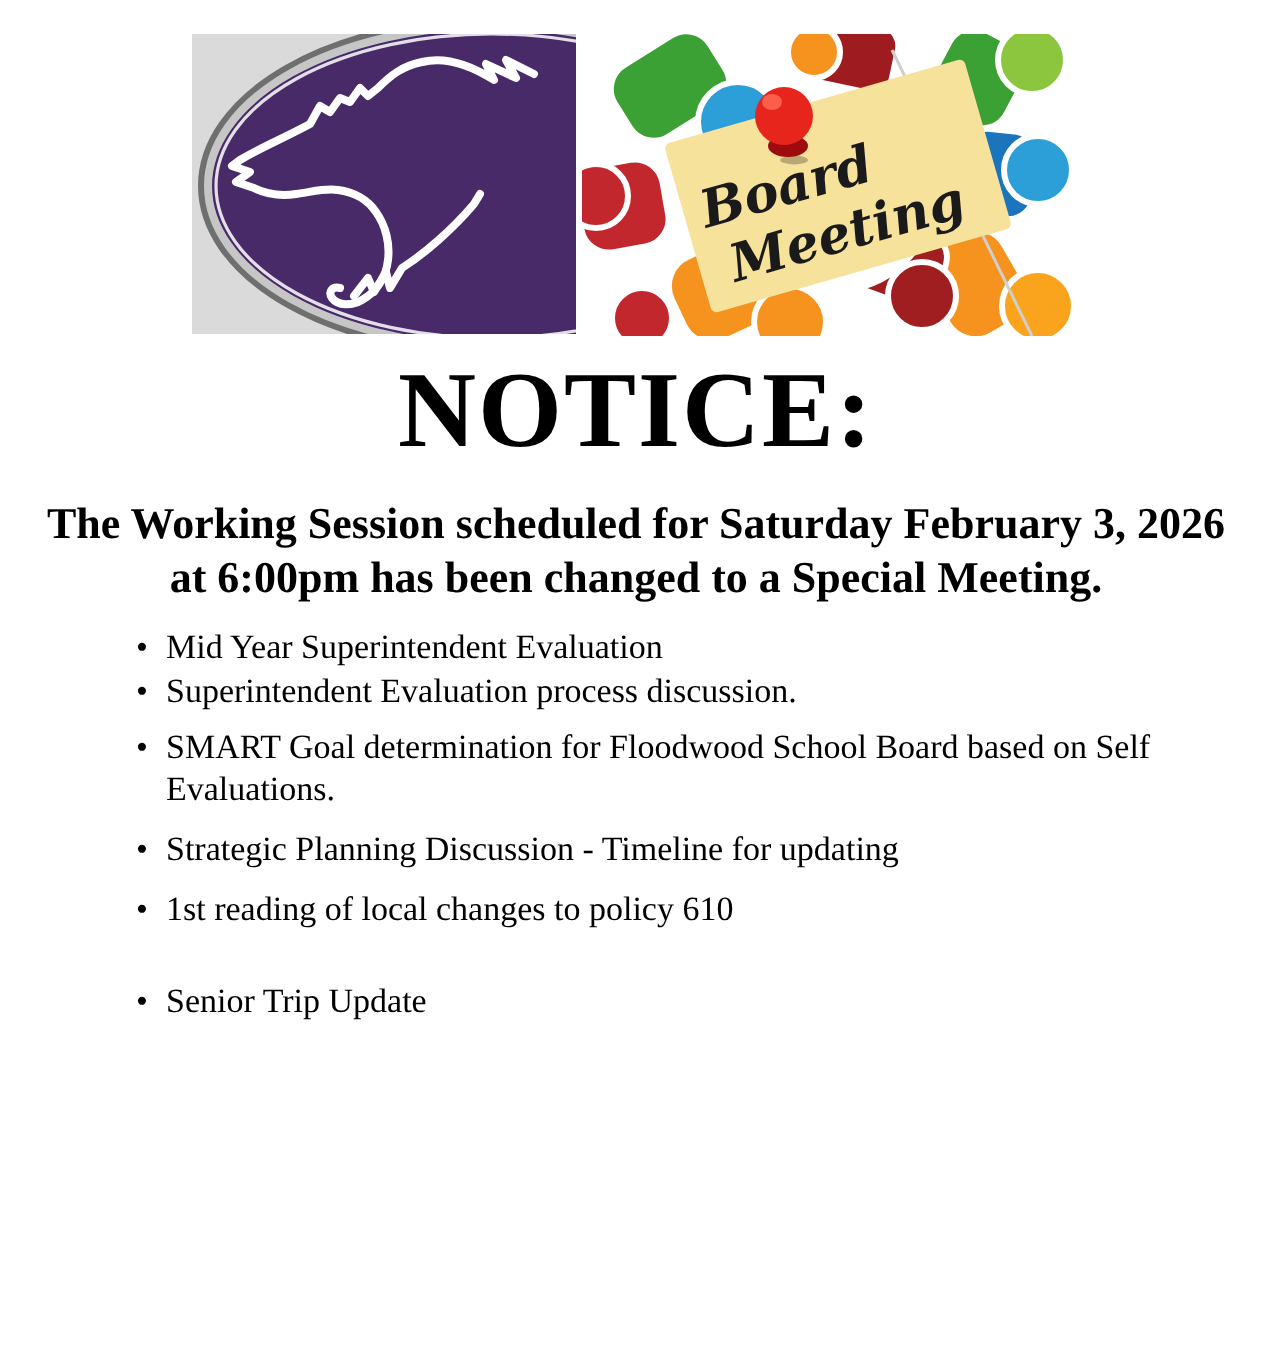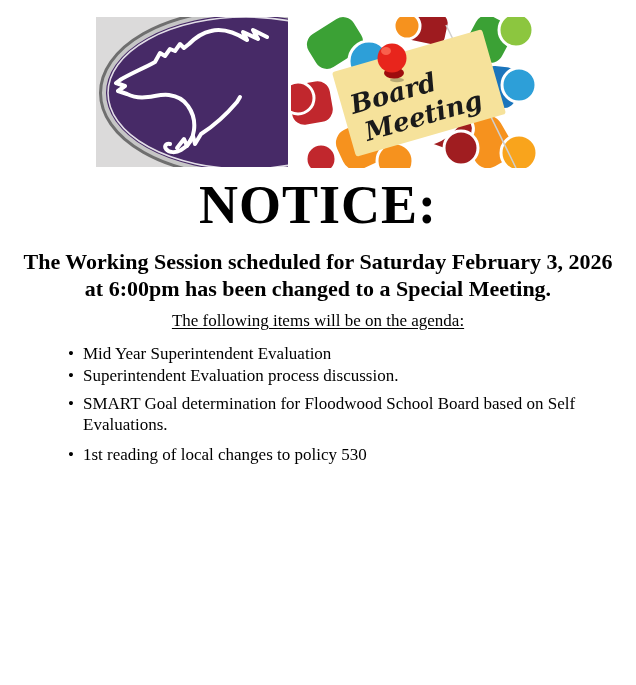--- a/index.html
+++ b/index.html
@@ -123,24 +123,23 @@
     </svg>
   </div>
 
   <h1 class="notice-title">NOTICE:</h1>
 
   <div class="announce">
     <div>The Working Session scheduled for Saturday February 3, 2026</div>
     <div>at 6:00pm has been changed to a Special Meeting.</div>
   </div>
 
-  <div class="agenda-intro">
-    <span>The following items will be on the agenda:</span>
-  </div>
 
   <ul class="agenda-list">
     <li>Mid Year Superintendent Evaluation</li>
     <li>Superintendent Evaluation process discussion.</li>
     <li>SMART Goal determination for Floodwood School Board based on Self Evaluations.</li>
-    <li>1st reading of local changes to policy 530</li>
+    <li>Strategic Planning Discussion - Timeline for updating</li>
+    <li>1st reading of local changes to policy 610</li>
+    <li>Senior Trip Update</li>
   </ul>
 
 </div>
 
 </body></html>

